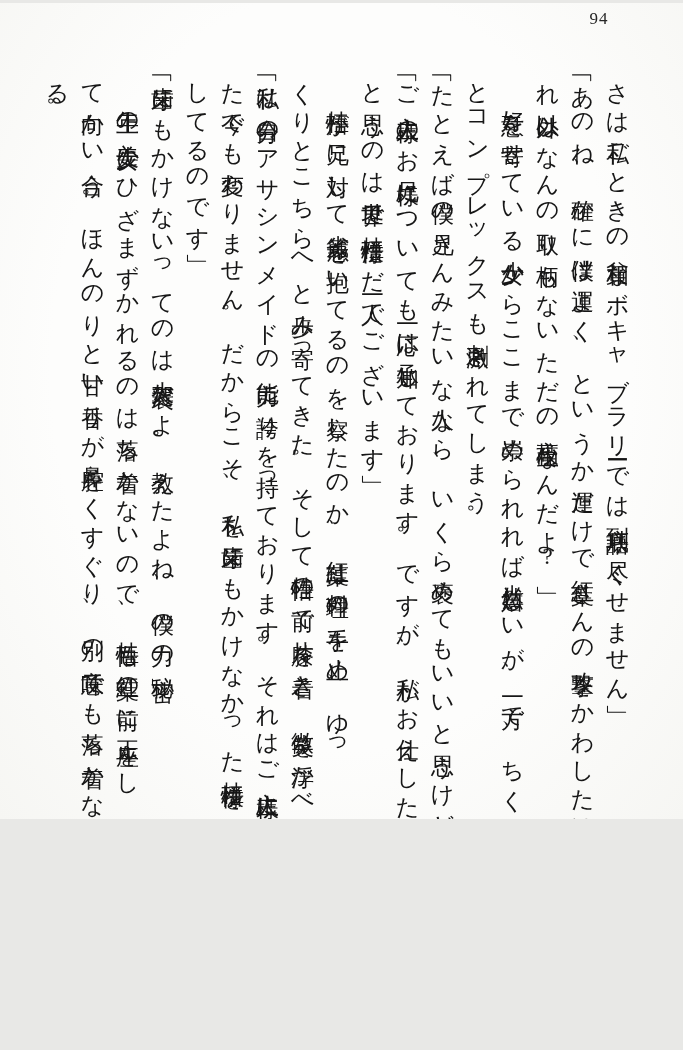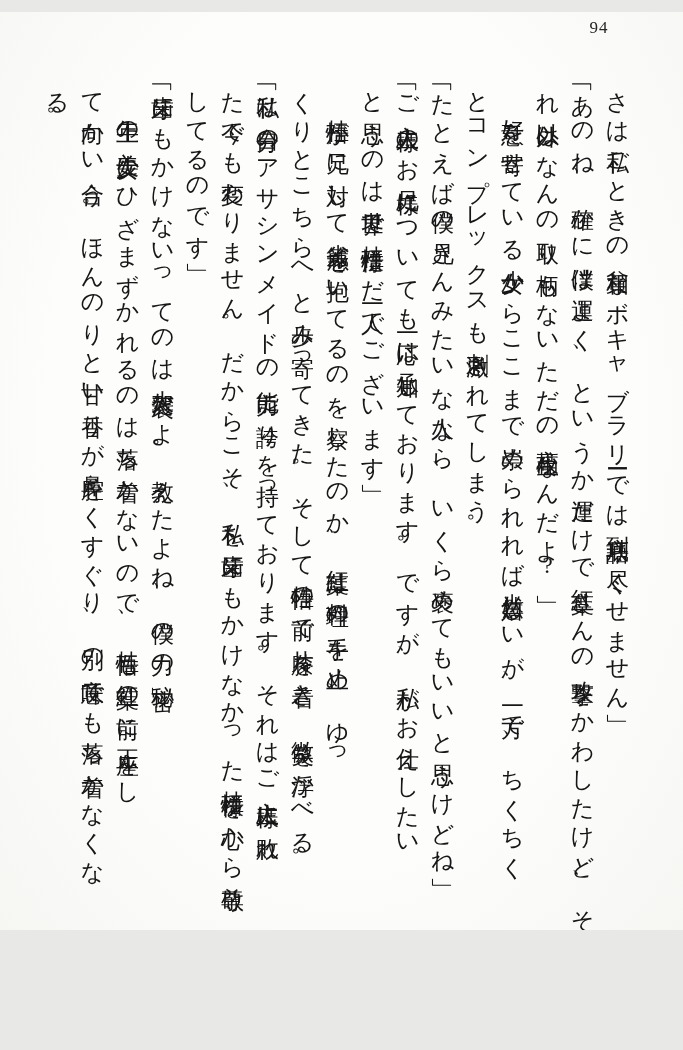--- a/index.html
+++ b/index.html
@@ -3,22 +3,22 @@
 <meta charset="utf-8">
 <style>
   html, body {
     margin: 0;
     padding: 0;
     background: #e8e8e6;
   }
   .page {
     position: relative;
     width: 683px;
-    height: 918px;
-    margin: 12px auto;
+    height: 816px;
+    margin: 3px auto;
     background: #fcfcfa;
     background-image: radial-gradient(ellipse at 50% 45%, #fdfdfc 60%, #f6f6f3 100%);
     overflow: hidden;
     font-family: "Liberation Serif", "DejaVu Serif", serif;
     color: #1c1c1c;
   }
   .page-number {
     position: absolute;
     top: 6px;
     right: 64px;

